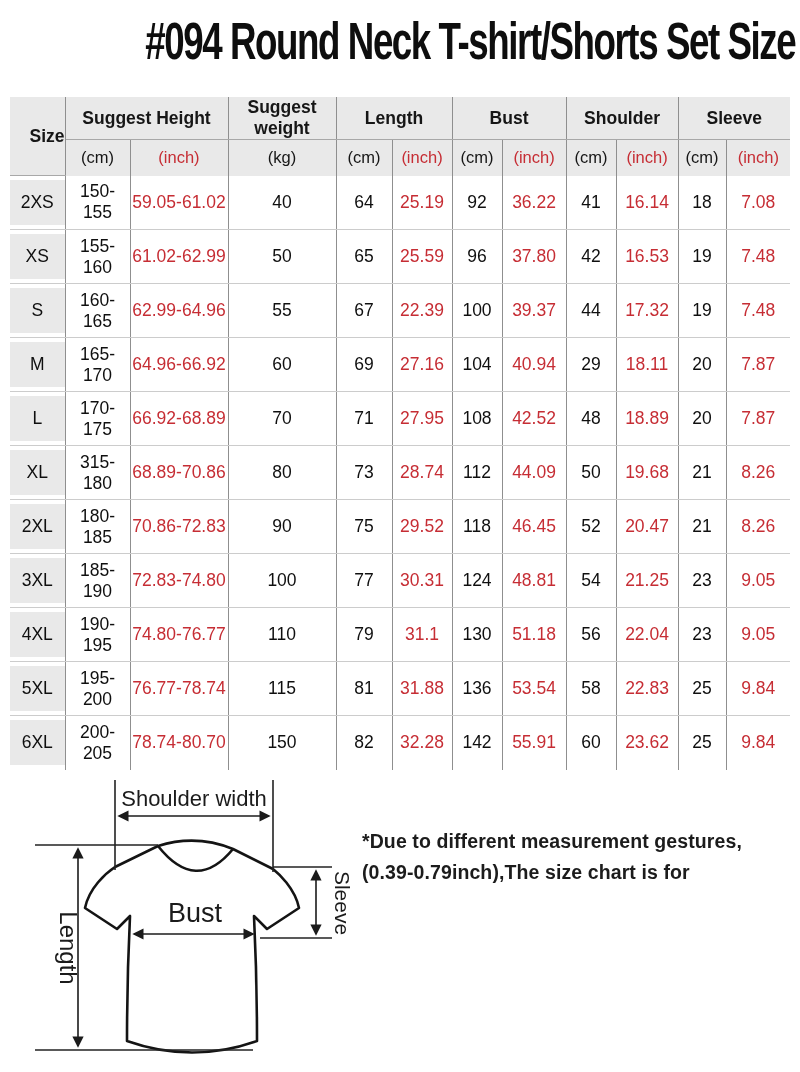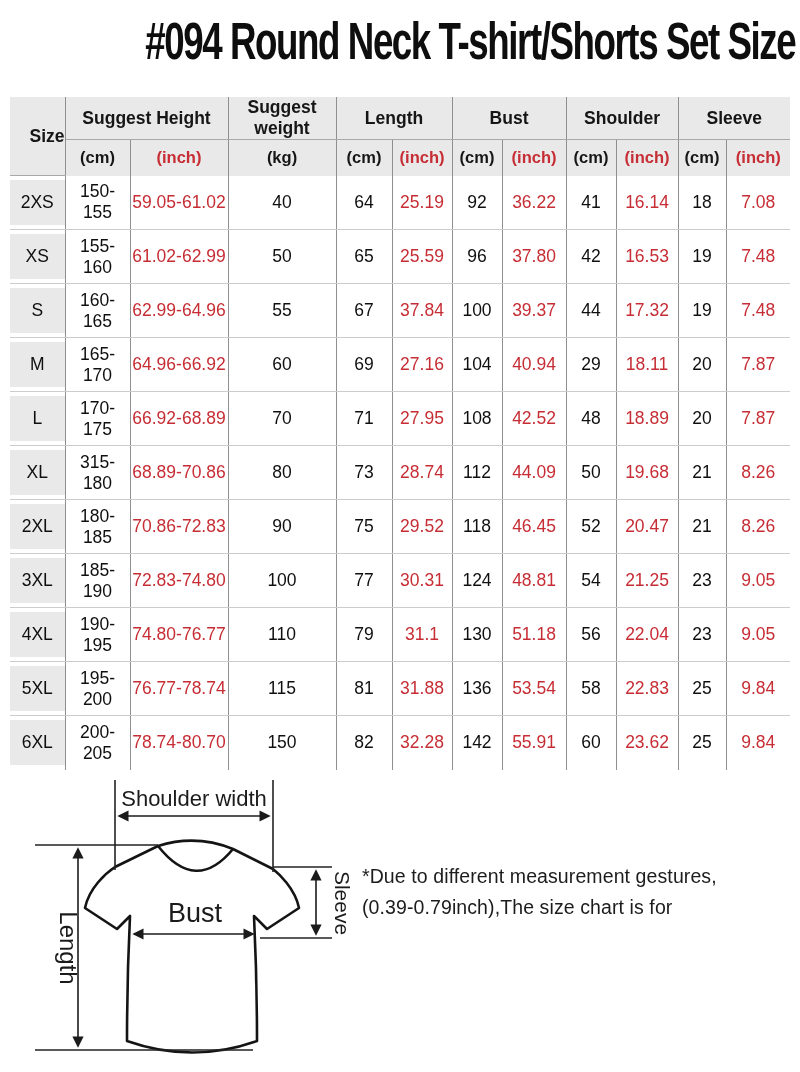--- a/index.html
+++ b/index.html
@@ -30,39 +30,39 @@
   .size-chart th,.size-chart td{
     text-align:center;vertical-align:middle;padding:0;
     border-right:1.5px solid var(--col-line);
     font-size:17px;
   }
   .size-chart tr > *:last-child{border-right:none;}
   .size-chart thead th{
     background:var(--header-bg);font-weight:600;color:#161616;
   }
   .size-chart thead tr.group-row th{height:37px;border-bottom:1.5px solid #a8a8a8;font-size:17.5px;}
-  .size-chart thead tr.unit-row th{height:36px;border-bottom:none;font-weight:700;font-size:16.5px;}
+  .size-chart thead tr.unit-row th{height:36px;border-bottom:none;font-weight:400;font-size:16.5px;}
   .size-chart thead th.size-head{border-bottom:none;font-size:18px;text-align:right;}
   .size-chart tbody td{height:54px;border-bottom:1.5px solid var(--row-line);font-size:17.5px;color:#0f0f0f;}
   .size-chart tbody tr:last-child td{border-bottom:none;}
   .size-chart td.size-cell{background:transparent;}
   .size-chip{
     width:100%;height:45px;display:flex;align-items:center;justify-content:center;
     background:var(--header-bg);font-size:17.5px;color:#0f0f0f;
   }
   .red{color:var(--accent-red) !important;}
   
   .diagram{position:absolute;left:10px;top:772px;width:356px;height:298px;}
   .diagram text{
     font-family:"Liberation Sans","DejaVu Sans",sans-serif;fill:#1b1b1b;
   }
   
   .note{
-    position:absolute;left:362px;top:861px;width:430px;
-    font-size:19.5px;line-height:30.6px;font-weight:400;color:#1c1c1c;
+    position:absolute;left:362px;top:826px;width:430px;
+    font-size:19.5px;line-height:30.6px;font-weight:700;color:#1c1c1c;
     letter-spacing:0.1px;
   }
 </style>
 </head>
 <body>
 
 <header class="title">
   <span class="title-text">#094 Round Neck T-shirt/Shorts Set Size Chart</span>
 </header>
 
@@ -139,21 +139,21 @@
         <td class="red">7.48</td>
       </tr>
       <tr>
         <td class="size-cell">
           <div class="size-chip">S</div>
         </td>
         <td>160-165</td>
         <td class="red">62.99-64.96</td>
         <td>55</td>
         <td>67</td>
-        <td class="red">37.84</td>
+        <td class="red">22.39</td>
         <td>100</td>
         <td class="red">39.37</td>
         <td>44</td>
         <td class="red">17.32</td>
         <td>19</td>
         <td class="red">7.48</td>
       </tr>
       <tr>
         <td class="size-cell">
           <div class="size-chip">M</div>

